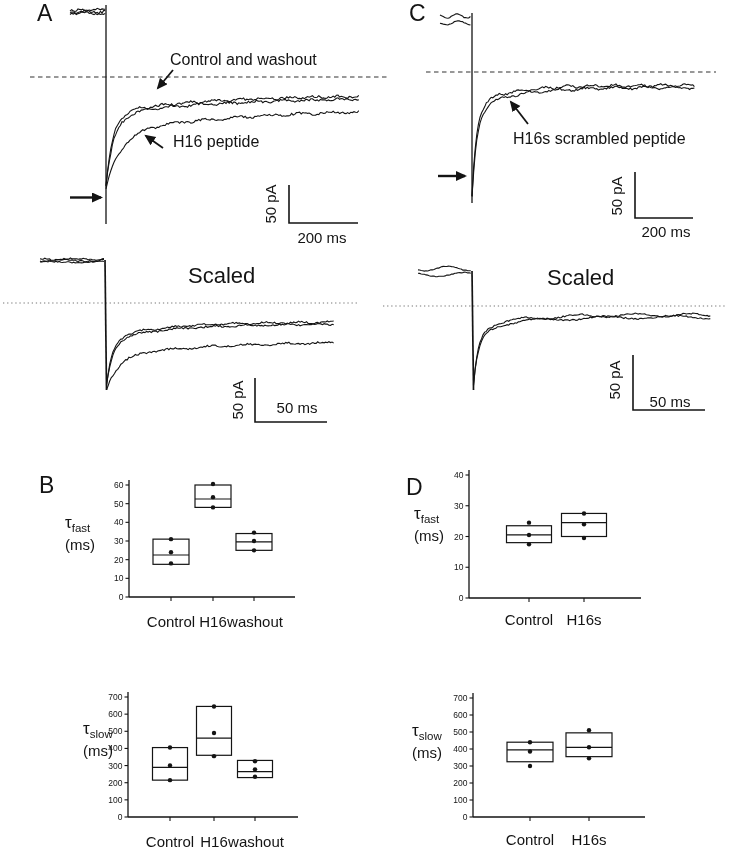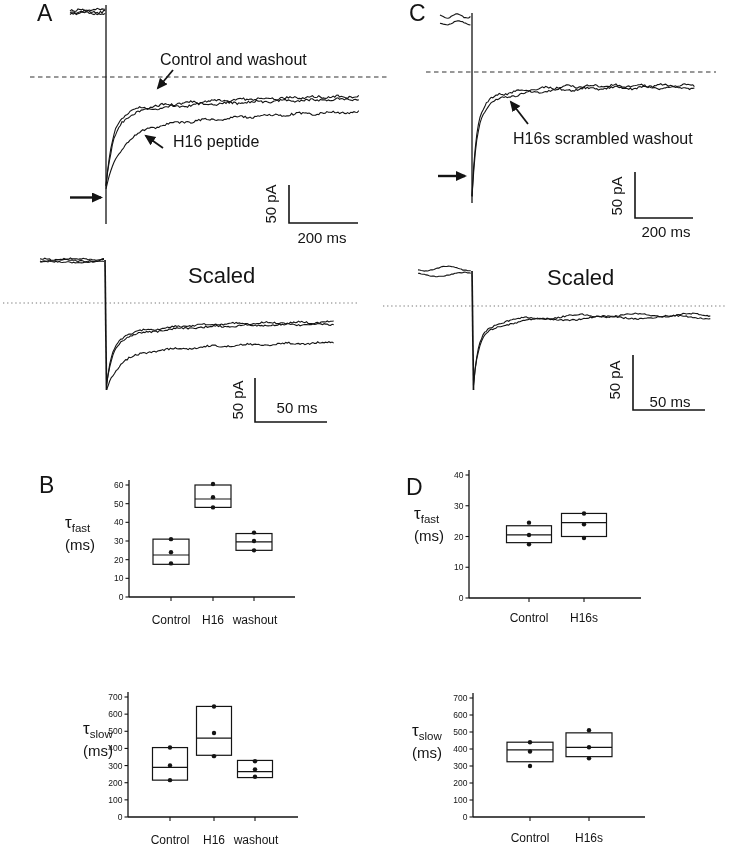--- a/index.html
+++ b/index.html
@@ -8,21 +8,21 @@
        font-family:"Liberation Sans",sans-serif;color:#141414;overflow:hidden}
   .fig svg{position:absolute;left:0;top:0}
   svg text{fill:#141414;font-family:"Liberation Sans",sans-serif}
   .t{position:absolute;white-space:nowrap;line-height:1.05}
   .letter{font-size:23px}
   .annot{font-size:16px}
   .scaledlbl{font-size:22px}
   .tau{font-size:17px;line-height:1.12}
   .tau sub{font-size:11.5px}
   .tau .unit{font-size:15px}
-  .cat{font-size:12px;transform:translateX(-50%)}
+  .cat{font-size:15px;transform:translateX(-50%)}
   .sb{font-size:15px}
 </style>
 </head>
 <body>
 
 <div class="fig">
 
   <svg width="736" height="853" viewBox="0 0 736 853">
     <defs>
       <marker id="ah" markerUnits="userSpaceOnUse" markerWidth="13" markerHeight="11" refX="9" refY="5" orient="auto">
@@ -215,23 +215,23 @@
         <circle cx="589" cy="747.3" r="2.2" fill="#141414"></circle>
         <circle cx="589" cy="730.3" r="2.2" fill="#141414"></circle>
       </g>
   </svg>
 
   <div class="t letter" style="left:37px;top:1px">A</div>
   <div class="t letter" style="left:409px;top:1px">C</div>
   <div class="t letter" style="left:39px;top:473px">B</div>
   <div class="t letter" style="left:406px;top:475px">D</div>
 
-  <div class="t annot" style="left:160px;top:52px">Control and washout</div>
+  <div class="t annot" style="left:170px;top:52px">Control and washout</div>
   <div class="t annot" style="left:173px;top:134px">H16 peptide</div>
-  <div class="t annot" style="left:513px;top:131px">H16s scrambled washout</div>
+  <div class="t annot" style="left:513px;top:131px">H16s scrambled peptide</div>
   <div class="t scaledlbl" style="left:188px;top:264px">Scaled</div>
   <div class="t scaledlbl" style="left:547px;top:266px">Scaled</div>
 
   <div class="t tau" style="left:65px;top:513px">
     <span>τ</span><sub>fast</sub><br>
     <span class="unit">(ms)</span>
   </div>
   <div class="t tau" style="left:83px;top:719px">
     <span>τ</span><sub>slow</sub><br>
     <span class="unit">(ms)</span>

